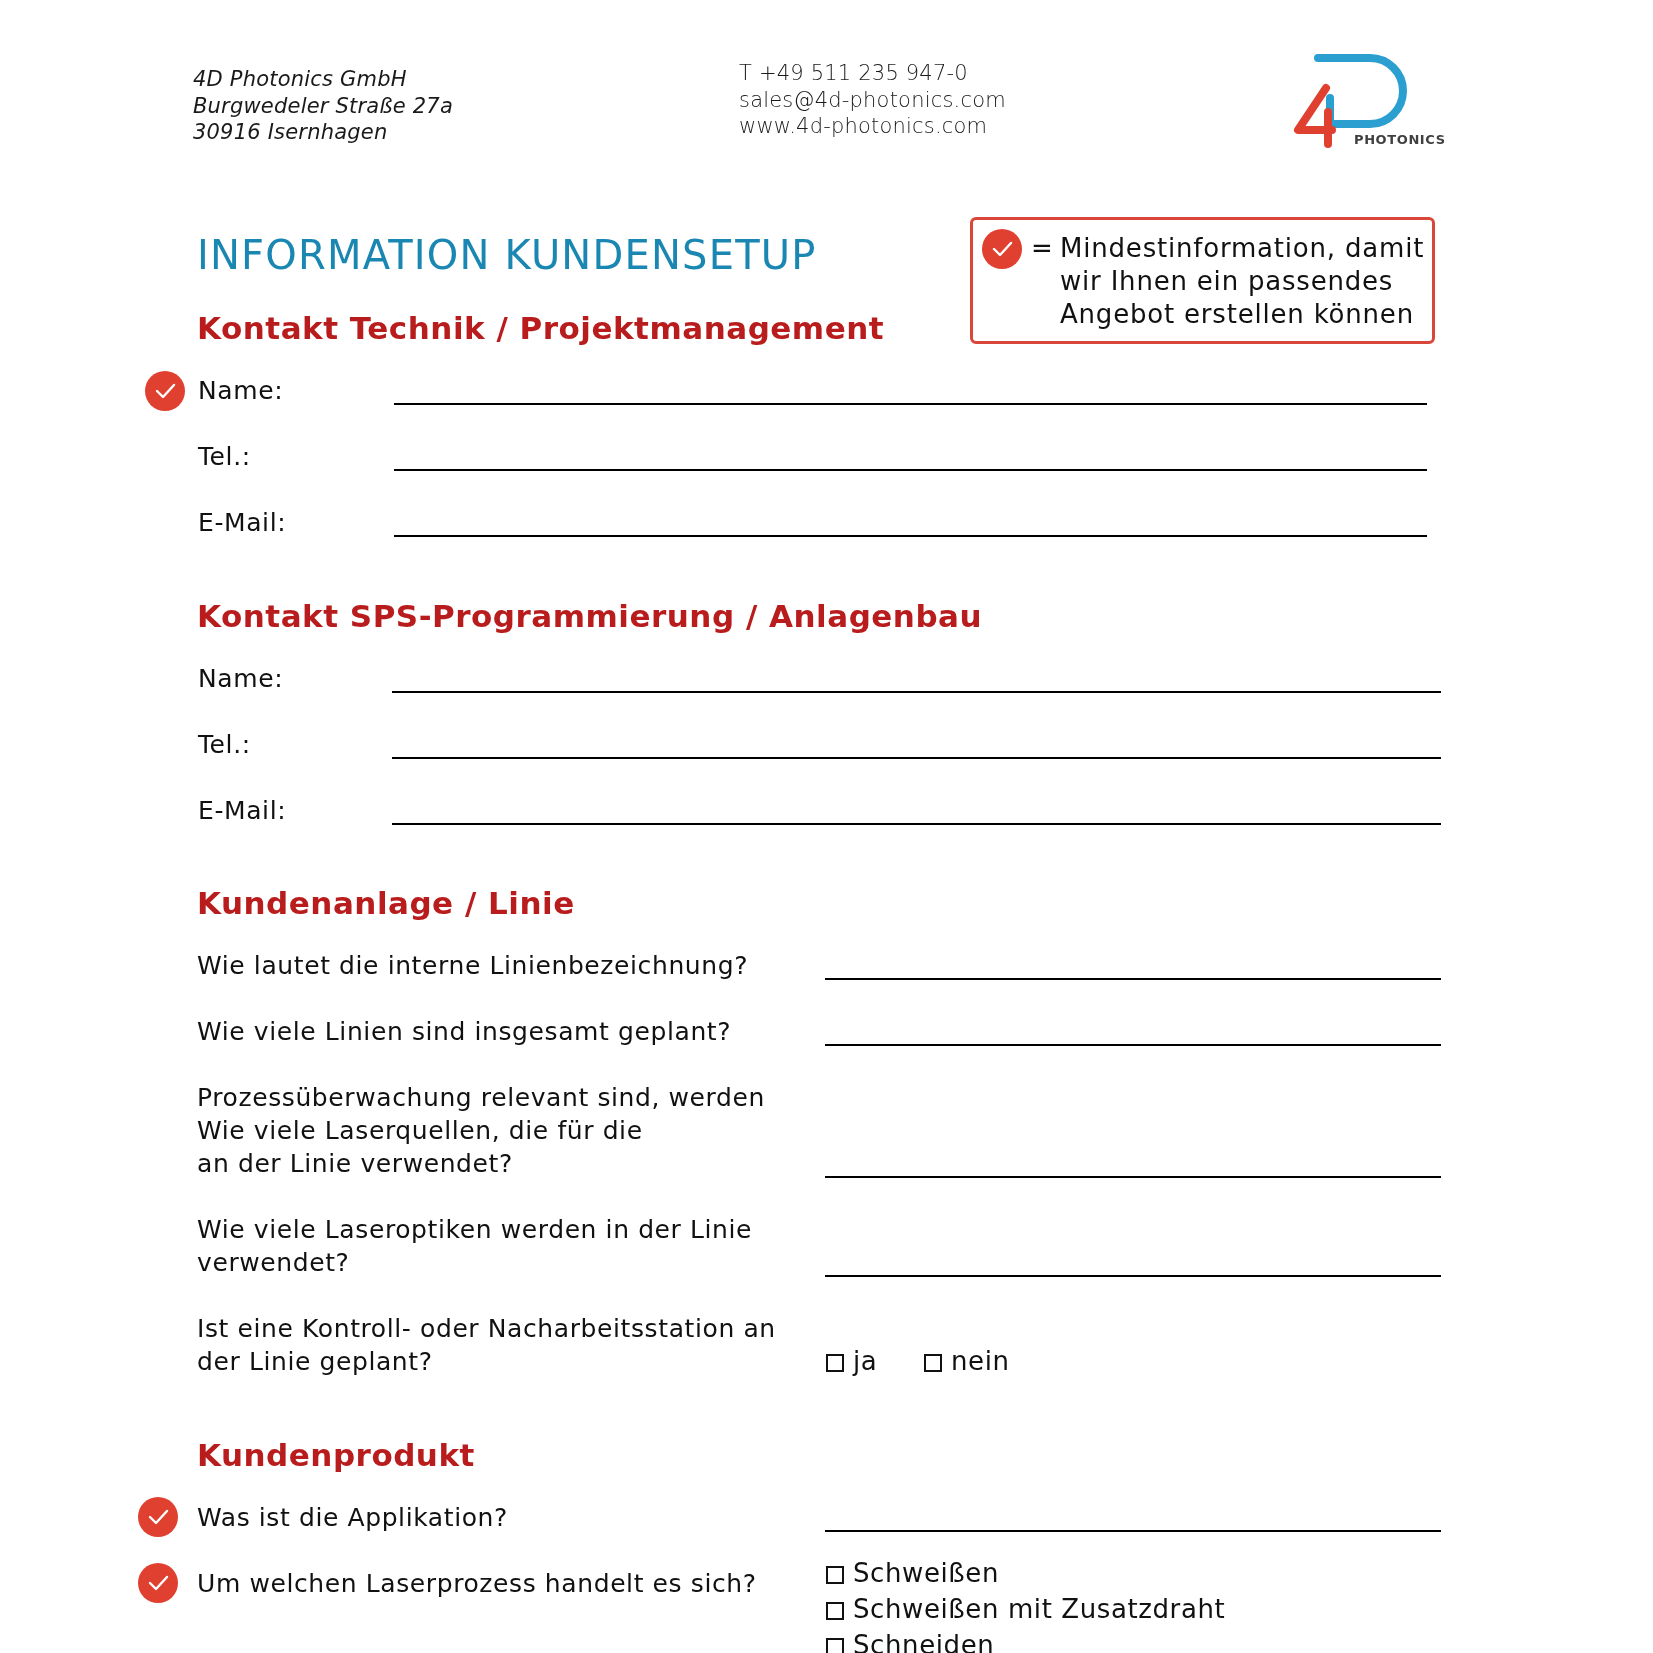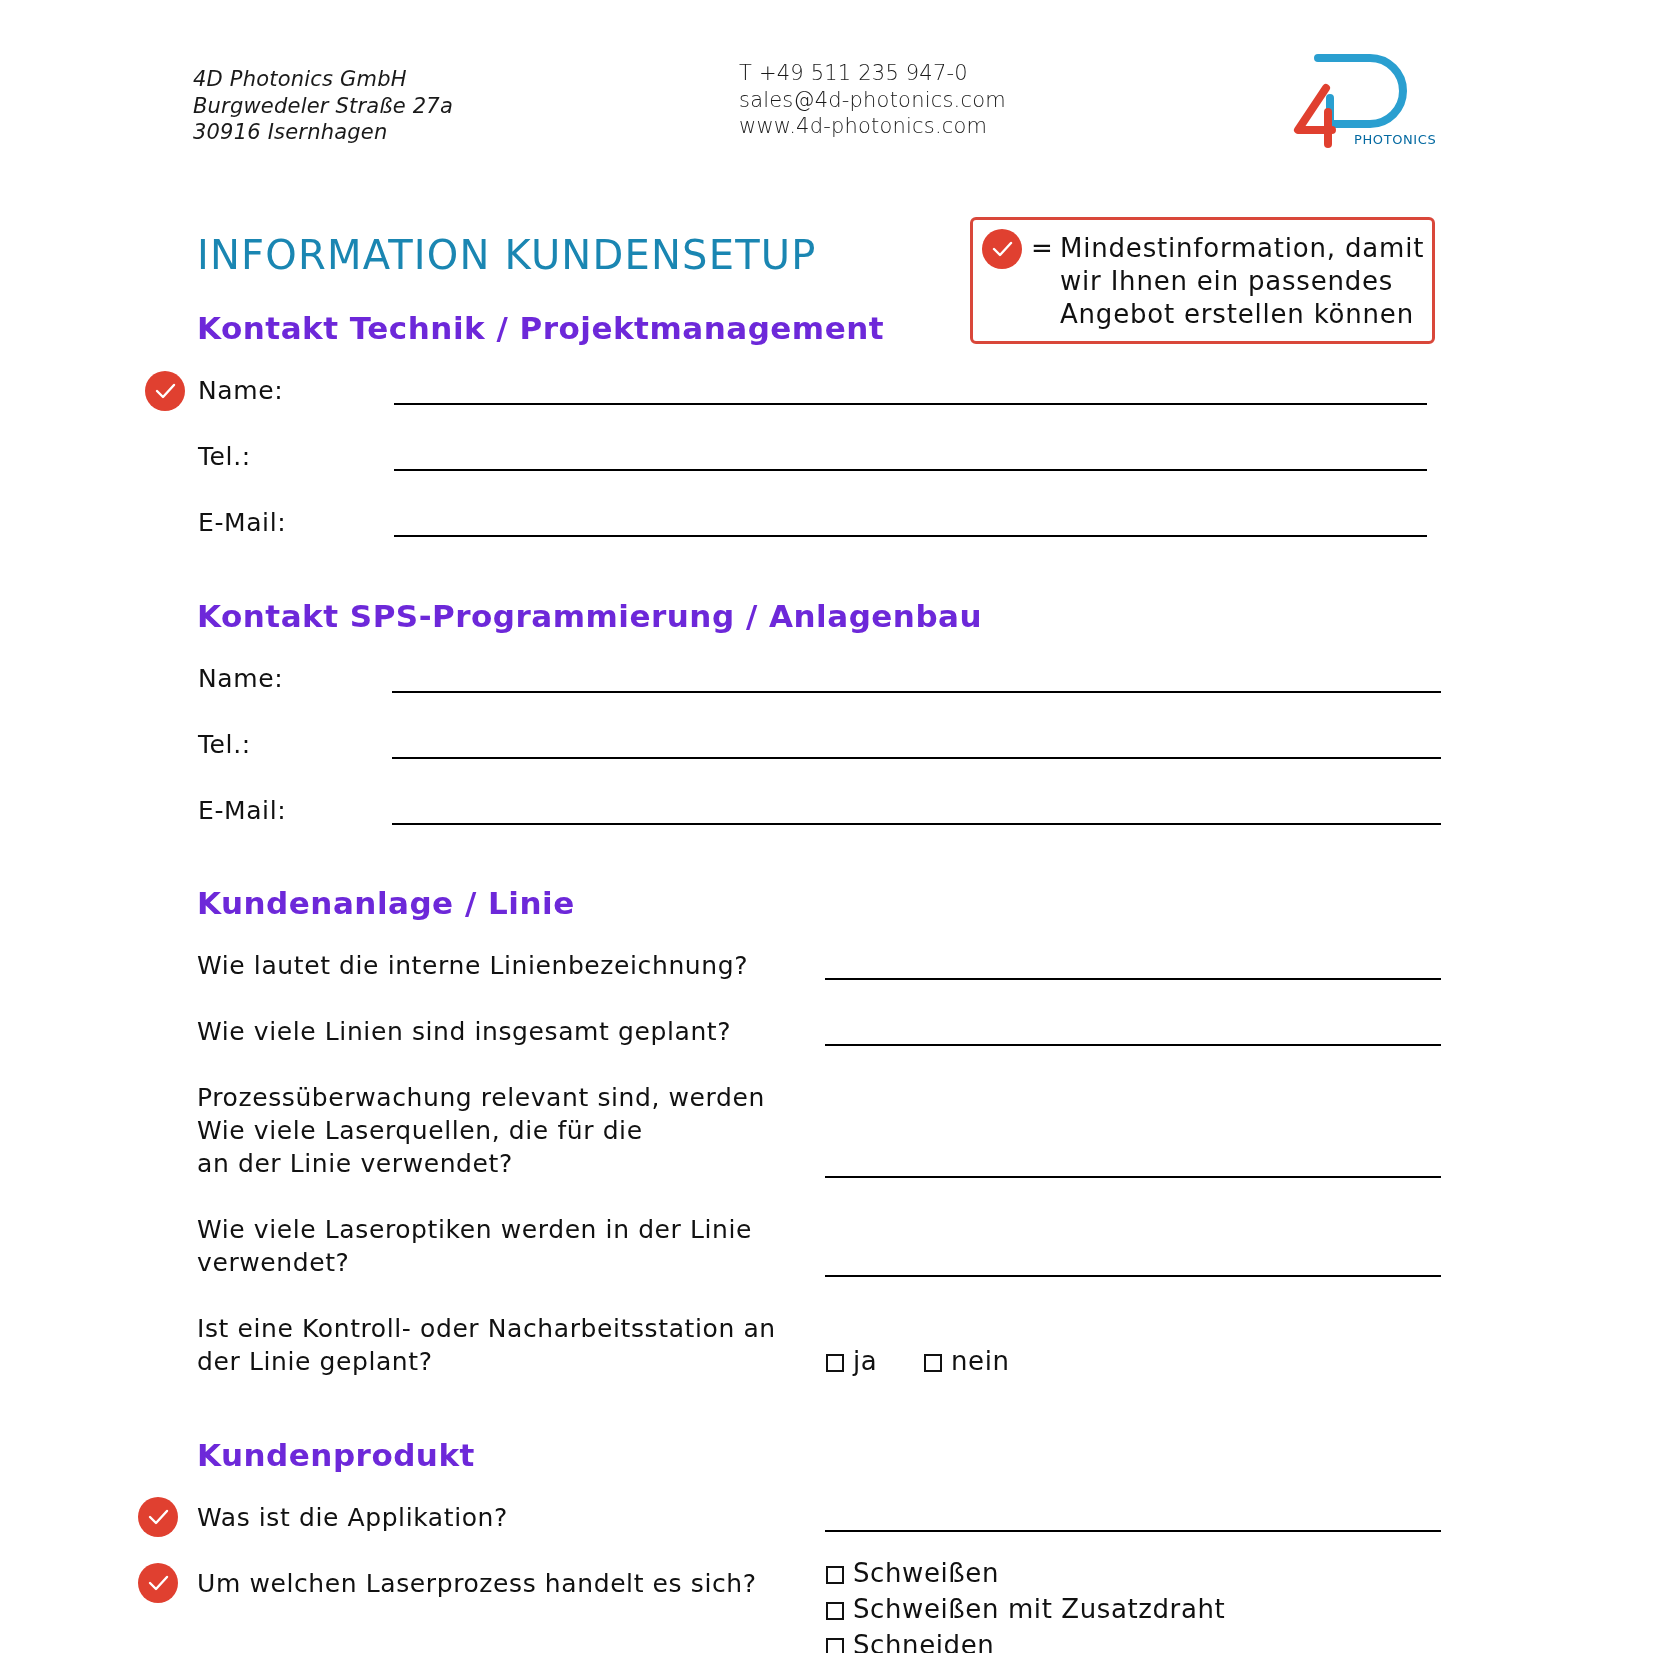--- a/index.html
+++ b/index.html
@@ -1,21 +1,21 @@
 <!DOCTYPE html>
 <html><head>
 <meta charset="utf-8">
 <style>
   html, body { margin:0; padding:0; background:#ffffff; }
   body { width:1653px; height:1653px; position:relative; overflow:hidden;
          font-family:"DejaVu Sans", "Liberation Sans", sans-serif; color:#111; }
   .abs { position:absolute; white-space:nowrap; }
   .hdr-text { font-size:21px; line-height:26.5px; color:#1a1a1a; font-weight:300; letter-spacing:0.2px; }
   .title { font-size:40px; font-weight:normal; color:#1a86b2; letter-spacing:1.2px; }
-  .section { font-size:31px; color:#6d28d9; font-weight:bold; letter-spacing:0.5px; }
+  .section { font-size:31px; color:#b91c1c; font-weight:bold; letter-spacing:0.5px; }
   .label { font-size:25px; color:#111; letter-spacing:0.6px; line-height:33px; }
   .line { position:absolute; height:2px; background:#000; }
   .check { position:absolute; width:40px; height:40px; border-radius:50%; background:#e04030; }
   .check svg { position:absolute; left:0; top:0; }
   .legend { position:absolute; left:970px; top:217px; width:465px; height:127px;
             border:3px solid #d9473a; border-radius:6px; box-sizing:border-box; }
   .legend-text { position:absolute; left:87px; top:12px; font-size:26px; line-height:33px;
                  color:#111; letter-spacing:0.8px; white-space:nowrap; }
   .legend-eq { position:absolute; left:58px; top:12px; font-size:26px; line-height:33px; }
   .cb { display:inline-block; width:18px; height:18px; border:2px solid #111; box-sizing:border-box;
@@ -39,21 +39,21 @@
 </div>
 
 <div class="logo">
   <svg width="155" height="100" viewBox="0 0 155 100">
 
     <path d="M28 8 H80 A33 33 0 0 1 80 74 H40 V48" fill="none" stroke="#2a9fd0" stroke-width="8" stroke-linecap="round" stroke-linejoin="round"></path>
 
     <path d="M36 38 L8 80 H42" fill="none" stroke="#e0402f" stroke-width="8" stroke-linecap="round" stroke-linejoin="round"></path>
     <path d="M38 62 V94" fill="none" stroke="#e0402f" stroke-width="8" stroke-linecap="round"></path>
   </svg>
-  <div class="abs" style="left:64px; top:82px; font-size:13px; font-weight:normal; color:#0369a1; letter-spacing:0.6px;">PHOTONICS</div>
+  <div class="abs" style="left:64px; top:82px; font-size:13px; font-weight:bold; color:#404040; letter-spacing:0.6px;">PHOTONICS</div>
 </div>
 
 <div class="abs title" style="left:197px; top:232px;">INFORMATION KUNDENSETUP</div>
 
 <div class="legend">
   <div class="check" style="left:9px; top:9px;">
     <svg width="40" height="40" viewBox="0 0 40 40">
         <path d="M12 20 L18 26 L29 14" fill="none" stroke="#fff" stroke-width="2.4" stroke-linecap="round" stroke-linejoin="round"></path>
       </svg>
   </div>

